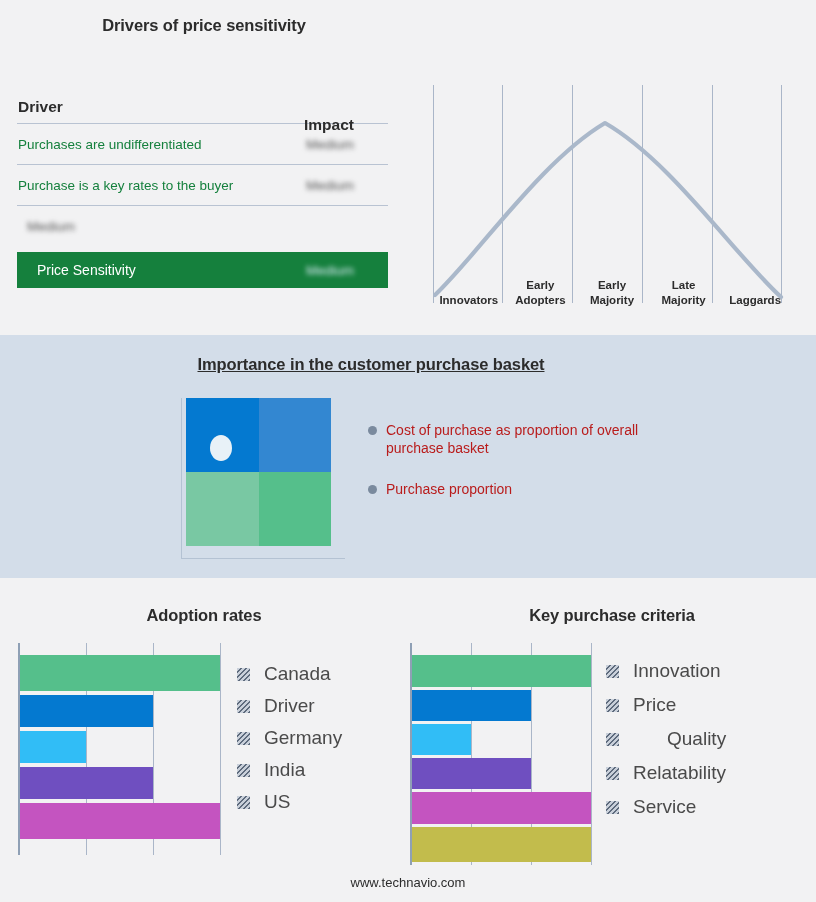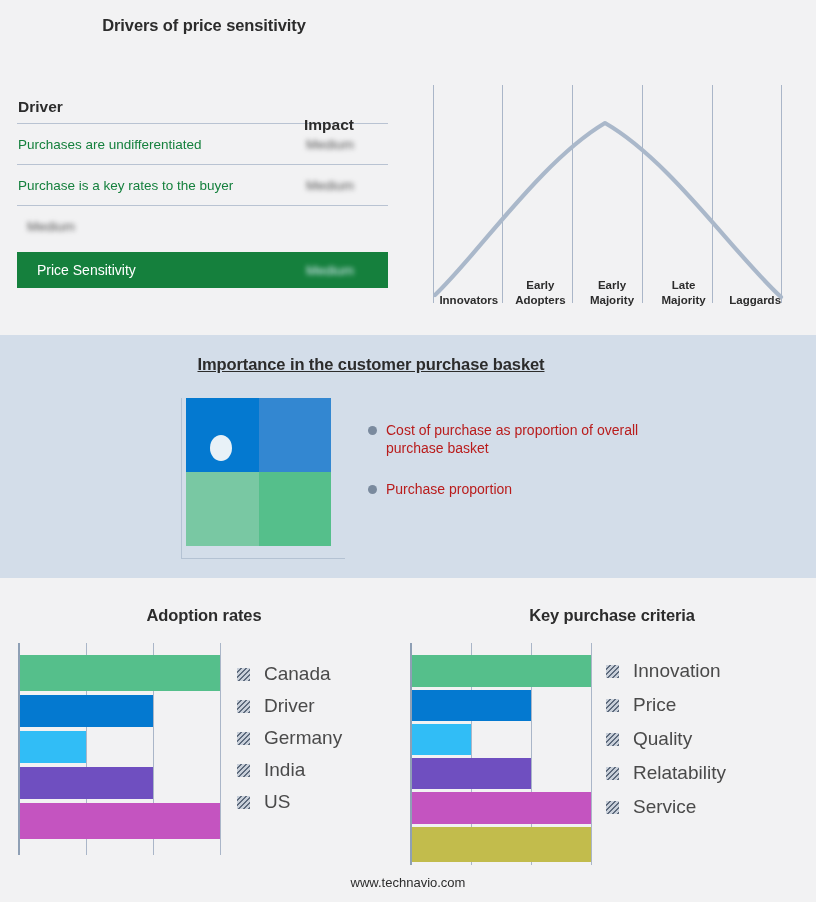--- a/index.html
+++ b/index.html
@@ -467,29 +467,29 @@
 
   <div class="bc-legend" style="left:606px; top:654px;">
     <div class="bl-item" style="height:34px;">
       <span class="bl-swatch"></span>
       <span class="bl-label">Innovation</span>
     </div>
     <div class="bl-item" style="height:34px;">
       <span class="bl-swatch"></span>
       <span class="bl-label">Price</span>
     </div>
+    <div class="bl-item" style="height:34px;gap:34px;">
+      <span class="bl-swatch"></span>
+      <span class="bl-label">Quality</span>
+    </div>
     <div class="bl-item" style="height:34px;">
       <span class="bl-swatch"></span>
-      <span class="bl-label">Quality</span>
+      <span class="bl-label">Relatability</span>
     </div>
     <div class="bl-item" style="height:34px;">
       <span class="bl-swatch"></span>
-      <span class="bl-label">Relatability</span>
-    </div>
-    <div class="bl-item" style="height:34px;">
-      <span class="bl-swatch"></span>
       <span class="bl-label">Service</span>
     </div>
   </div>
 
   <div id="footer">www.technavio.com</div>
 
 </div>
 
 </body></html>

